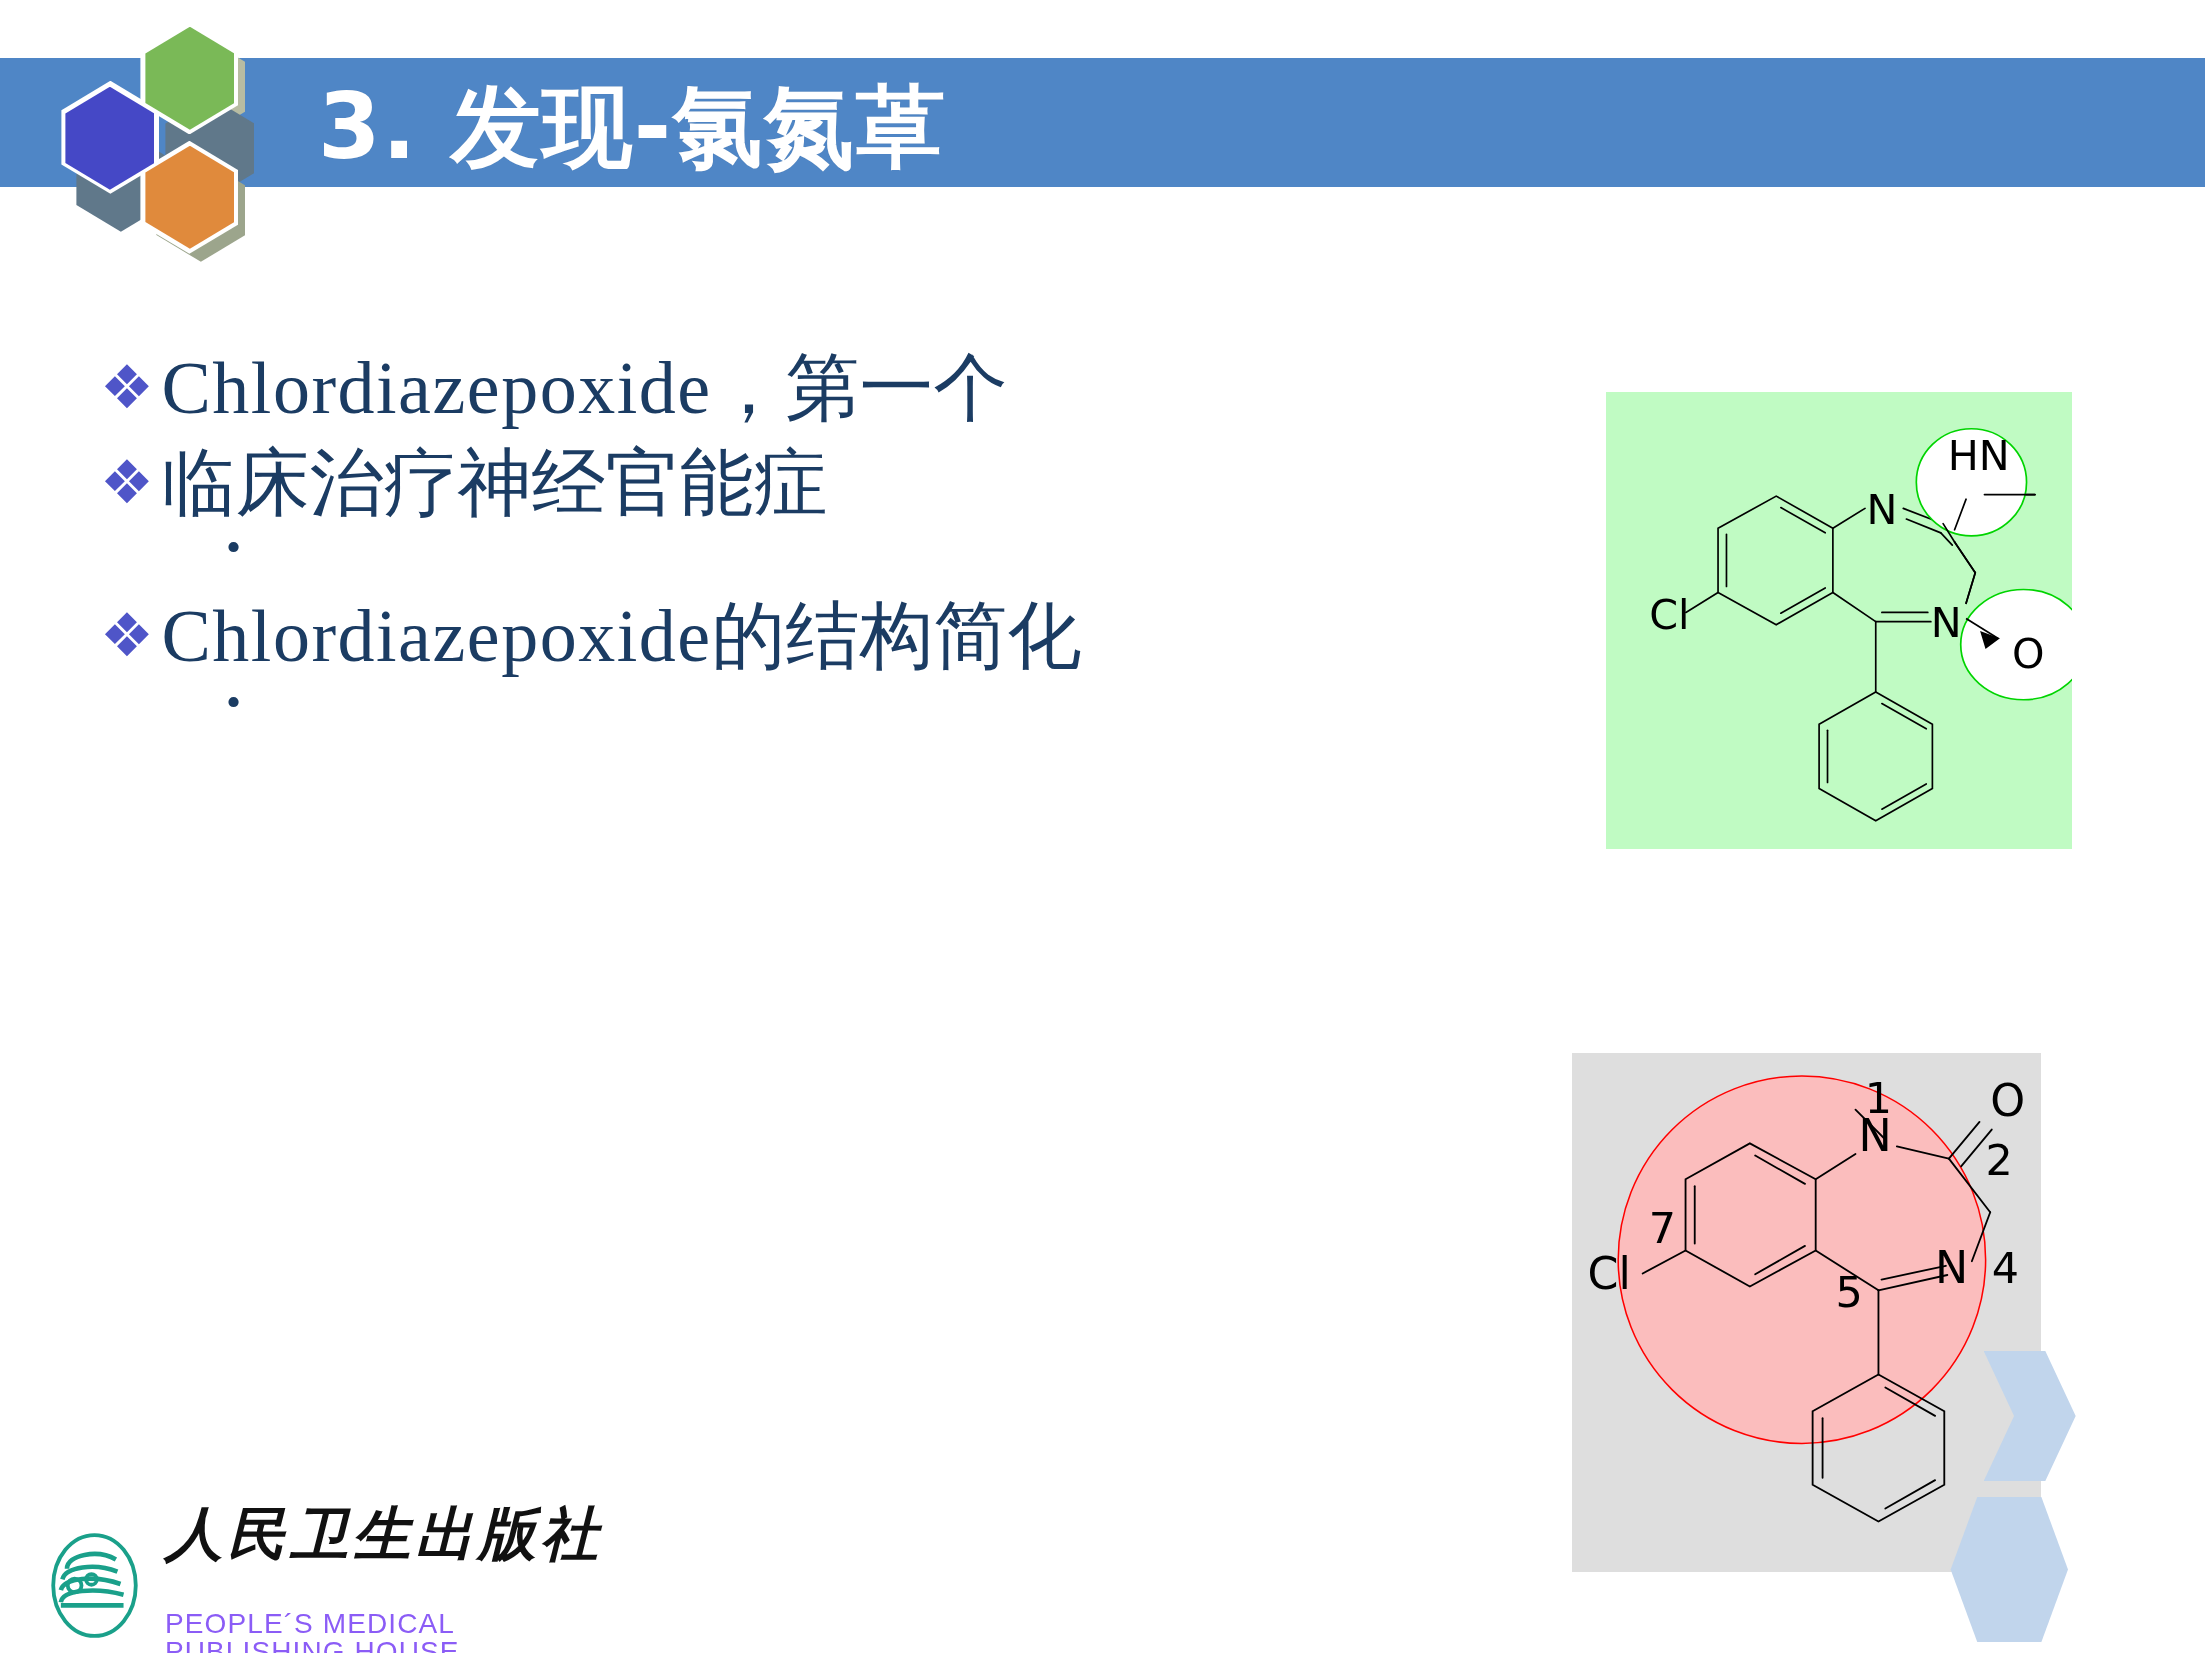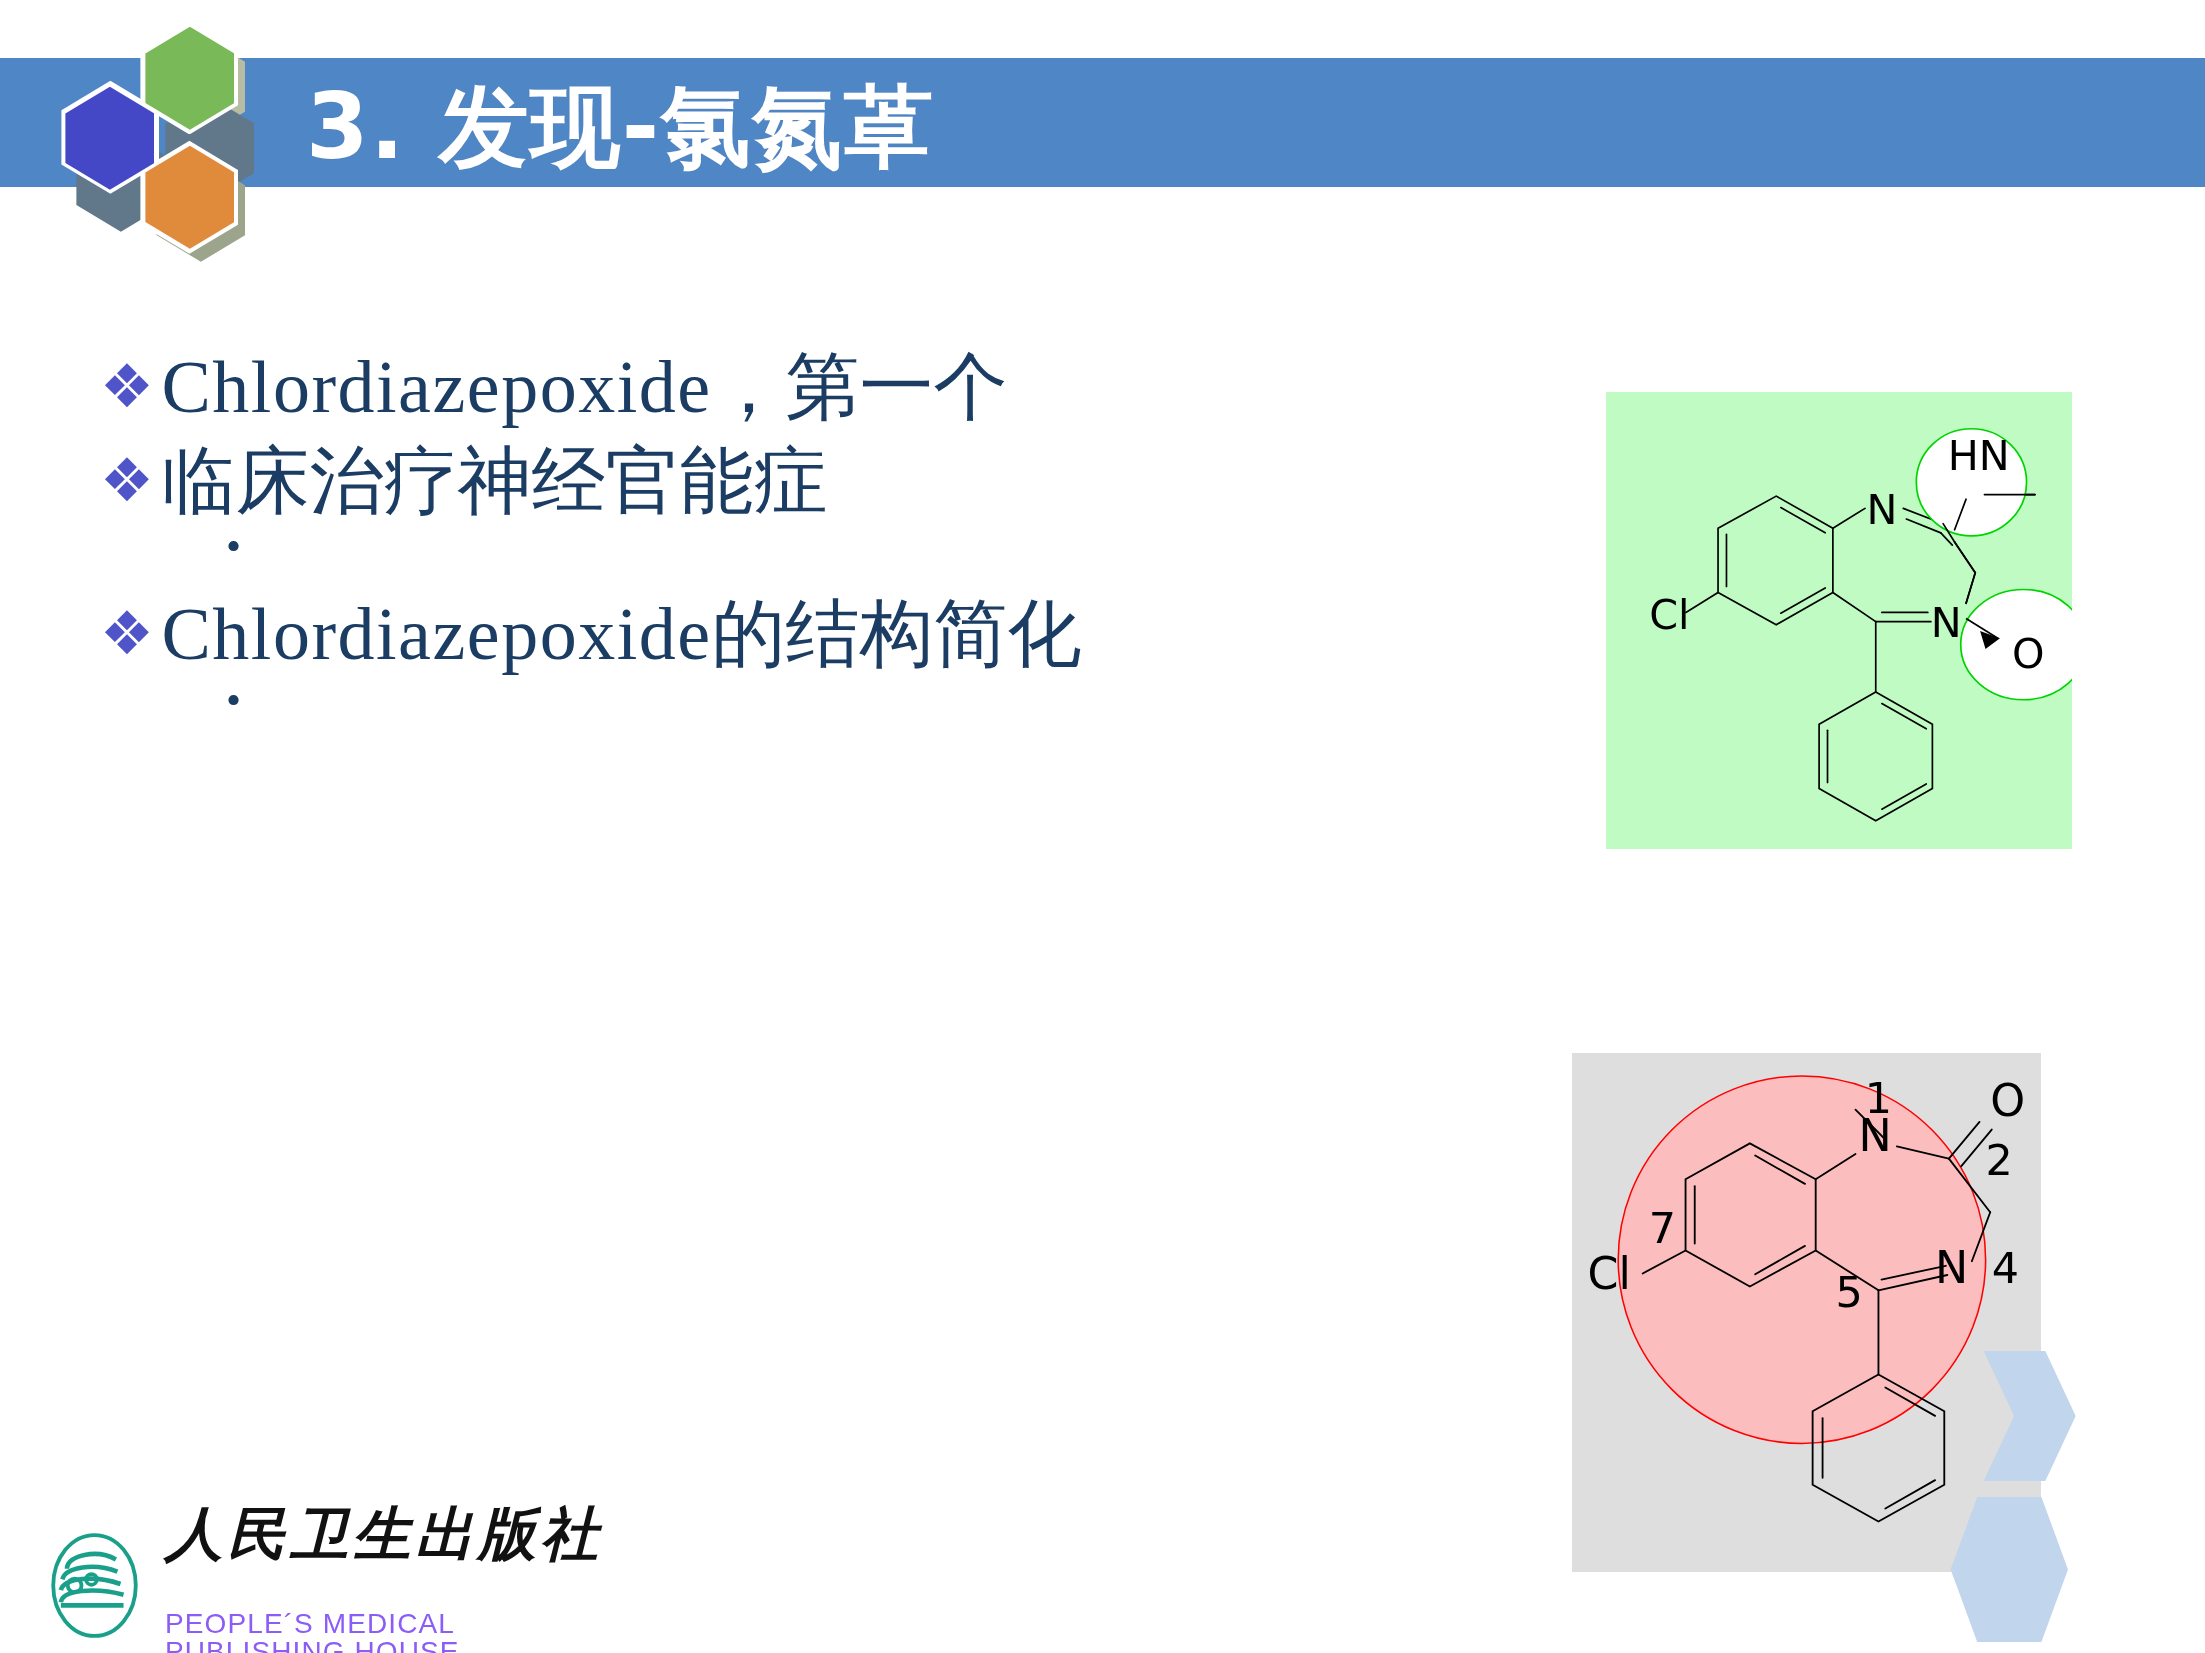--- a/index.html
+++ b/index.html
@@ -19,21 +19,21 @@
   #header-bar {
     position: absolute;
     left: 0;
     top: 58px;
     width: 2205px;
     height: 129px;
     background: #4F86C6;
   }
   #header-title {
     position: absolute;
-    left: 306px;
+    left: 318px;
     top: 70px;
     height: 115px;
     display: flex;
     align-items: center;
     color: #ffffff;
     font-family: "DejaVu Sans", "Liberation Sans", sans-serif;
     font-weight: bold;
     font-size: 90px;
     letter-spacing: 1.5px;
     white-space: nowrap;
@@ -110,21 +110,21 @@
   }
   .bullet-dot {
     color: #1B3C63;
     font-size: 43px;
     margin-right: 17px;
     position: relative;
     top: -10.7px;
     flex: 0 0 auto;
   }
   .txt-latin { font-family: "Liberation Serif", "DejaVu Serif", serif; letter-spacing: 1.5px; }
-  .txt-cjk  { font-family: Liberation Serif, serif; }
+  .txt-cjk  { font-family: Liberation Sans, sans-serif; }
 
   
   #struct-green {
     position: absolute;
     left: 1606px;
     top: 392px;
     width: 466px;
     height: 457px;
     background: #C0FBC3;
   }

